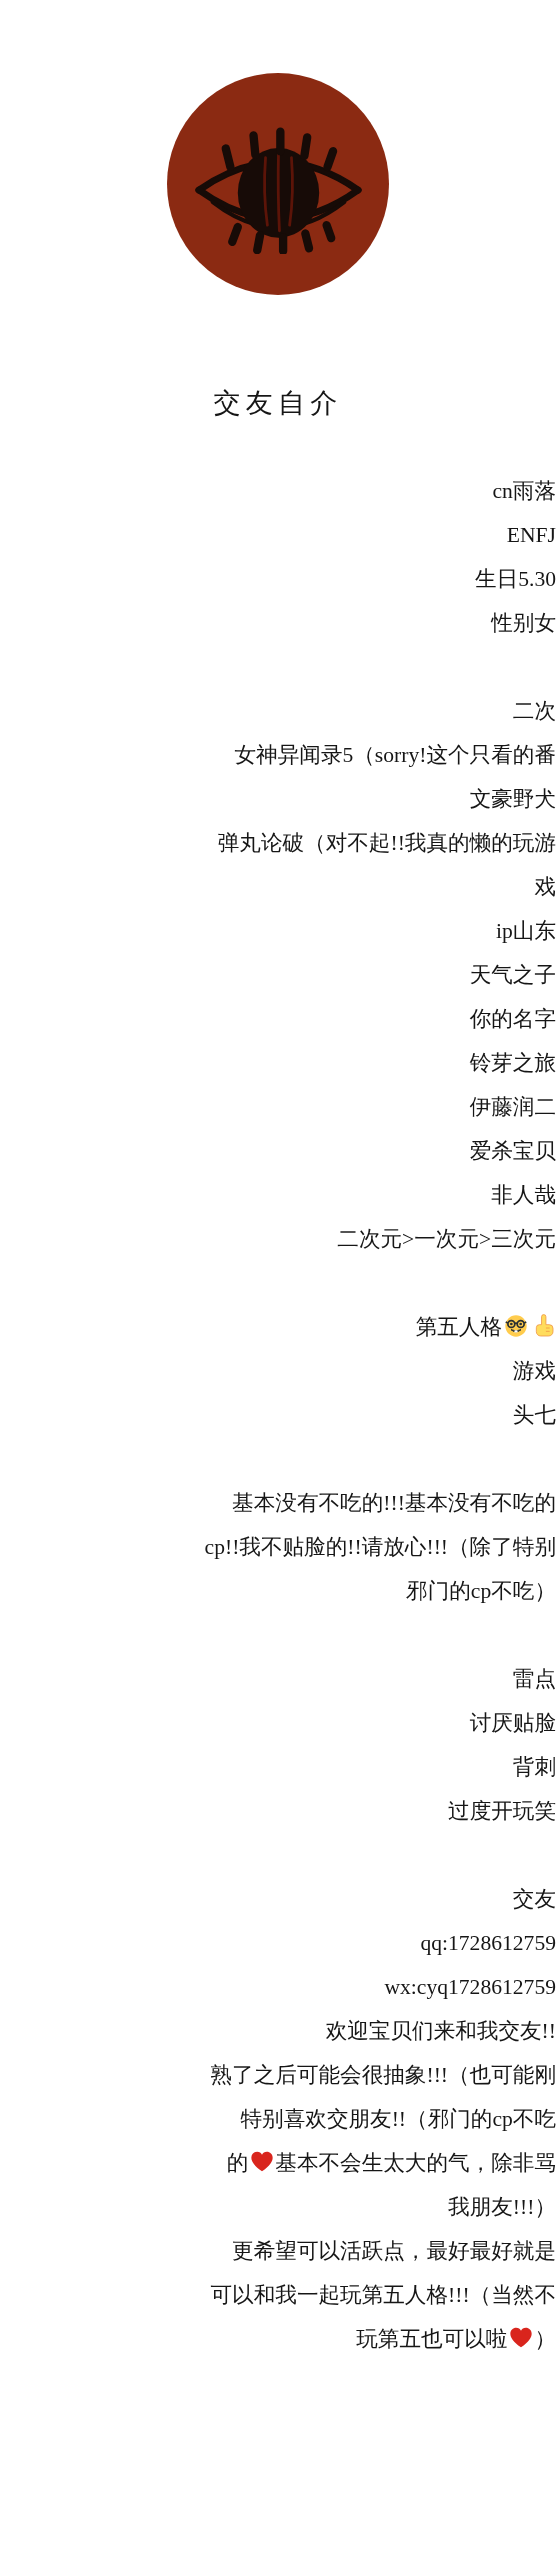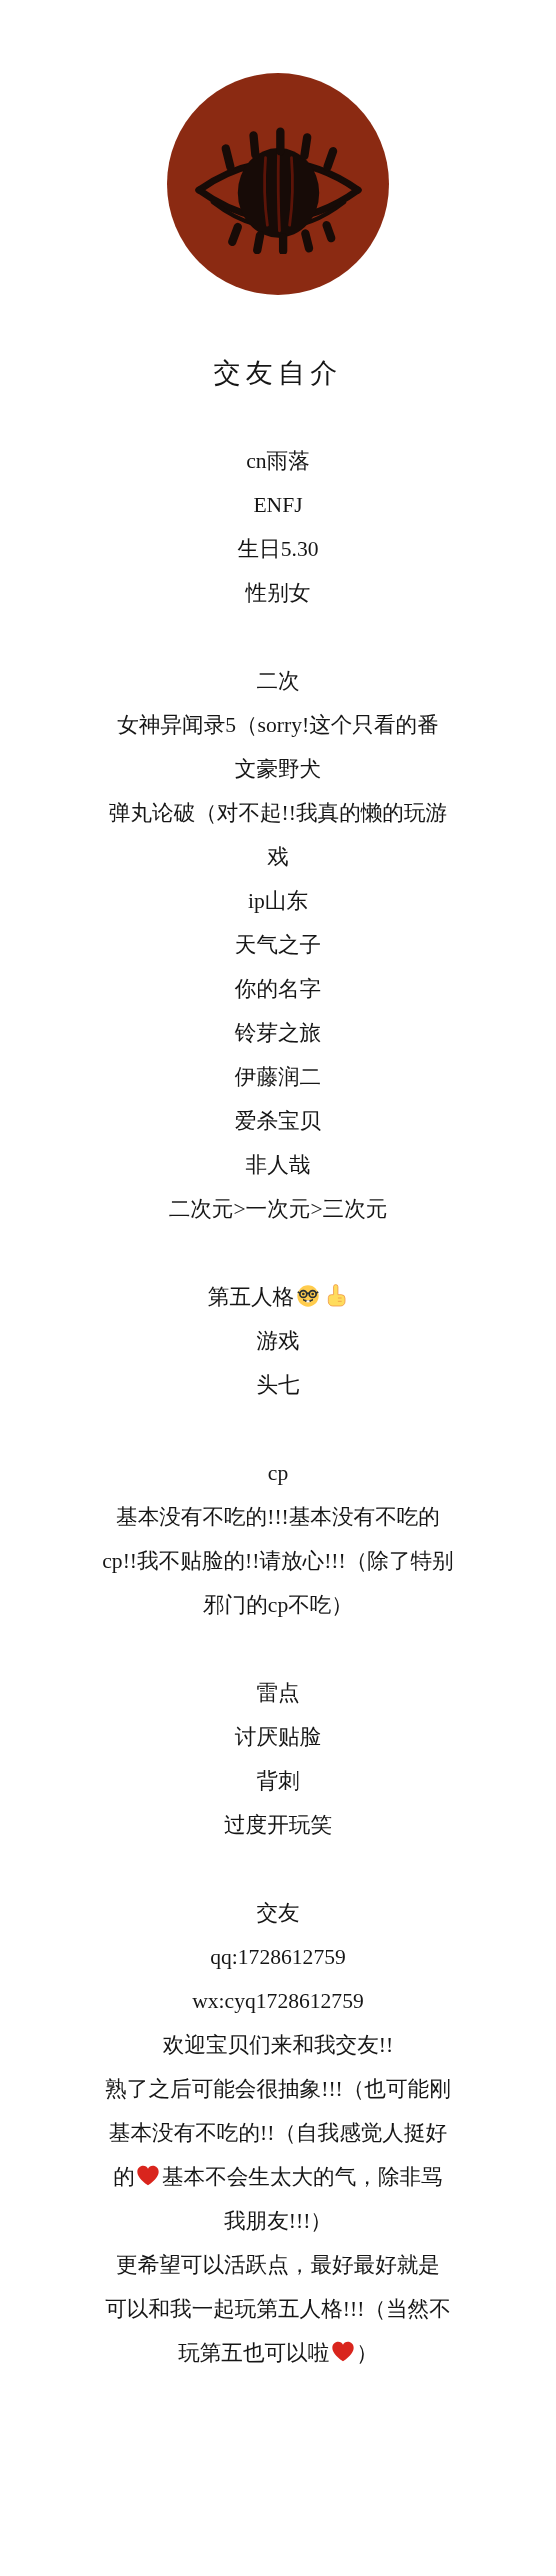--- a/index.html
+++ b/index.html
@@ -11,26 +11,26 @@
     color:#161616;
   }
   .logo-wrap{padding-top:73px;display:flex;justify-content:center;}
   .logo-circle{
     width:222px;height:222px;border-radius:50%;
     background:#8b2a12;
     display:flex;align-items:center;justify-content:center;
   }
   .logo-circle svg{width:185px;height:139px;display:block;}
   .title{
-    margin-top:56px;text-align:center;
+    margin-top:86px;text-align:center;
     font-size:27px;letter-spacing:5.2px;line-height:44px;font-weight:400;
     white-space:nowrap;
   }
   #content{text-align:center;font-size:21.6px;}
-  .section{margin-top:44px;}
+  .section{margin-top:44px;text-align:right;}
   .line{height:44px;line-height:44px;white-space:nowrap;}
   .emoji{display:inline-block;width:24px;height:24px;vertical-align:-4.1px;margin:0 1.5px;}
   .emoji svg{width:100%;height:100%;display:block;}
 </style>
 </head>
 <body>
 
 <div class="logo-wrap">
   <div class="logo-circle">
     <svg viewBox="0 0 400 300">
@@ -100,38 +100,37 @@
             <path d="M10.5 23.5 Q18 30 25.5 23.5 Q18 27 10.5 23.5Z" fill="#292f33" stroke="#292f33" stroke-width="1.5"></path>
             <rect x="15.6" y="24.4" width="4.8" height="3.2" rx="0.8" fill="#ffffff"></rect>
           </svg></span><span class="emoji"><svg viewBox="0 0 36 36">
             <path fill="#ffdc5d" stroke="#ef9645" stroke-width="1.2" d="M15.8 4.2 a3.3 3.3 0 0 1 6.6 0 L22.4 16 L27.5 16 a5.5 5.5 0 0 1 5.5 5.5 L33 26.5 a6.5 6.5 0 0 1 -6.5 6.5 L14.5 33 a6.5 6.5 0 0 1 -6.5 -6.5 L8 20.5 a4.5 4.5 0 0 1 4.5 -4.5 L15.8 16 Z"></path>
             <path fill="none" stroke="#ef9645" stroke-width="1.2" d="M22.4 21 L28 21 M22.4 26 L28 26"></path>
           </svg></span></div>
       <div class="line heading">游戏</div>
       <div class="line">头七</div>
     </div>
     <div class="section">
-      <div class="line heading">cp</div>
       <div class="line">基本没有不吃的!!!基本没有不吃的</div>
       <div class="line">cp!!我不贴脸的!!请放心!!!（除了特别</div>
       <div class="line">邪门的cp不吃）</div>
     </div>
     <div class="section">
       <div class="line heading">雷点</div>
       <div class="line">讨厌贴脸</div>
       <div class="line">背刺</div>
       <div class="line">过度开玩笑</div>
     </div>
     <div class="section">
       <div class="line heading">交友</div>
       <div class="line">qq:1728612759</div>
       <div class="line">wx:cyq1728612759</div>
       <div class="line">欢迎宝贝们来和我交友!!</div>
       <div class="line">熟了之后可能会很抽象!!!（也可能刚</div>
-      <div class="line">基本没有不吃的!!（自我感觉人挺好</div>
+      <div class="line">特别喜欢交朋友!!（邪门的cp不吃</div>
       <div class="line">的<span class="emoji"><svg viewBox="0 0 36 36">
             <path fill="#d9251d" d="M18 32 C6.5 24 2 17 2 11.5 C2 6 6 2.5 10.8 2.5 C14 2.5 16.8 4.3 18 7 C19.2 4.3 22 2.5 25.2 2.5 C30 2.5 34 6 34 11.5 C34 17 29.5 24 18 32Z"></path>
           </svg></span>基本不会生太大的气，除非骂</div>
       <div class="line">我朋友!!!）</div>
       <div class="line">更希望可以活跃点，最好最好就是</div>
       <div class="line">可以和我一起玩第五人格!!!（当然不</div>
       <div class="line">玩第五也可以啦<span class="emoji"><svg viewBox="0 0 36 36">
             <path fill="#d9251d" d="M18 32 C6.5 24 2 17 2 11.5 C2 6 6 2.5 10.8 2.5 C14 2.5 16.8 4.3 18 7 C19.2 4.3 22 2.5 25.2 2.5 C30 2.5 34 6 34 11.5 C34 17 29.5 24 18 32Z"></path>
           </svg></span>）</div>
     </div>

